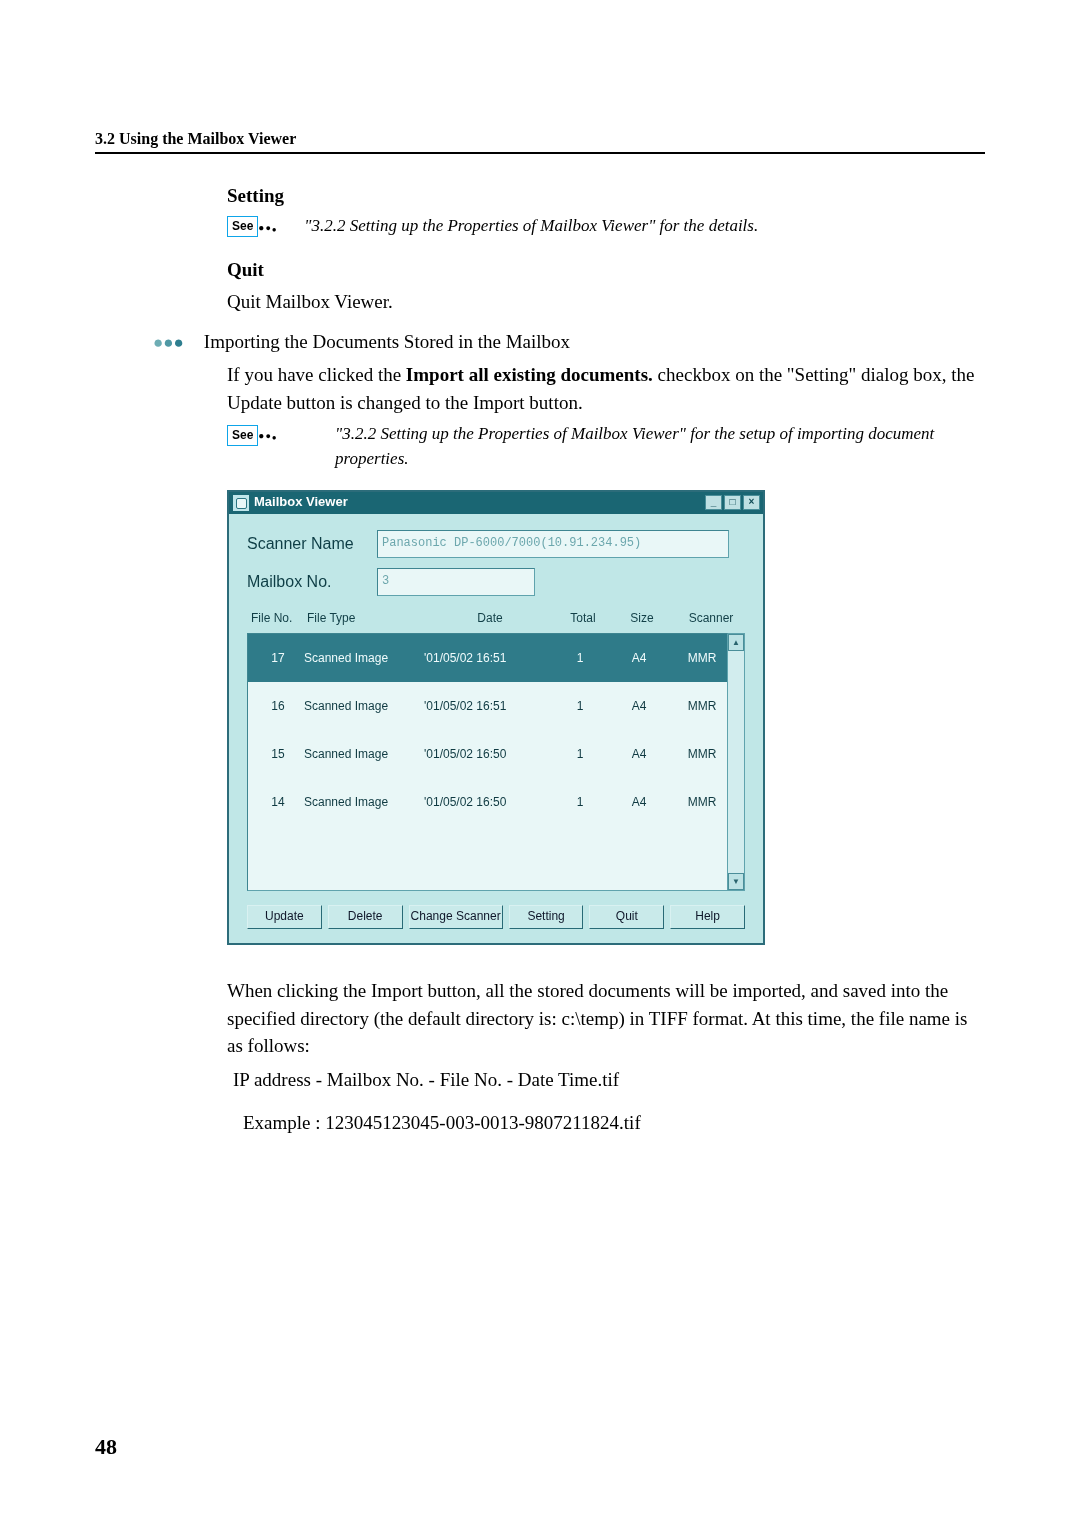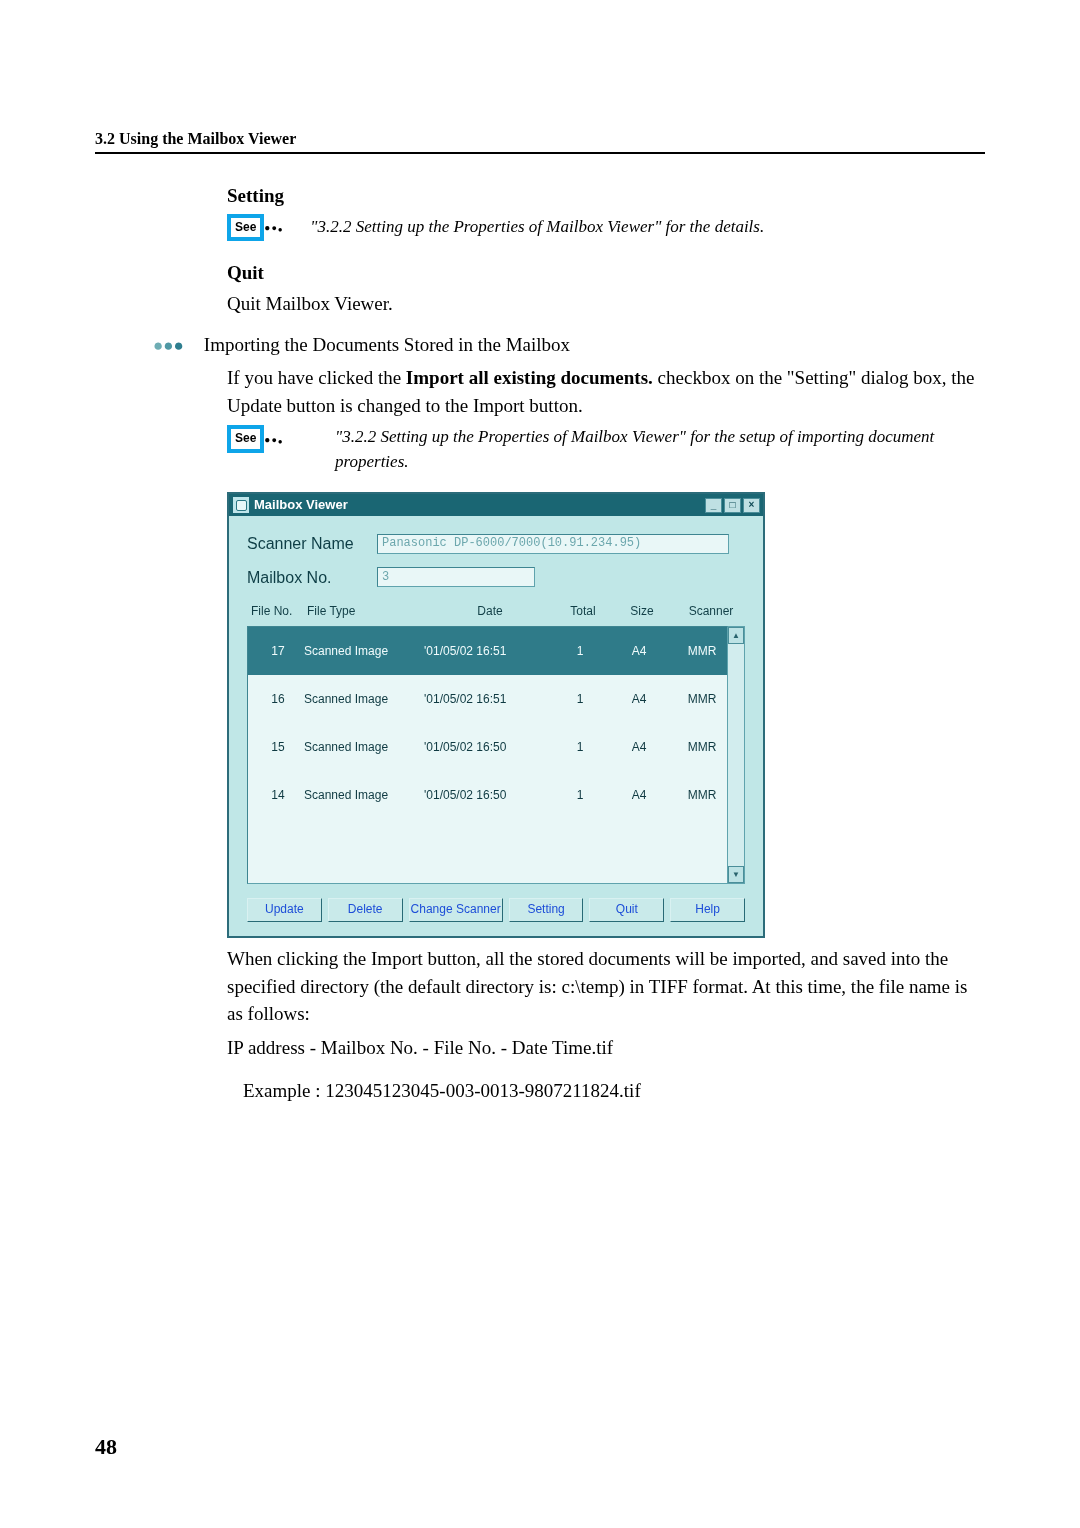--- a/index.html
+++ b/index.html
@@ -36,21 +36,21 @@
   }
   .para {
     margin: 0 0 6px 0;
   }
   .see-line {
     margin: 4px 0 18px 0;
     font-size: 17px;
   }
   .see-box {
     display: inline-block;
-    border: 4px solid #0ea5e9;
+    border: 1px solid #0ea5e9;
     font-family: Arial, sans-serif;
     font-size: 12px;
     font-weight: bold;
     padding: 1px 4px;
     vertical-align: middle;
     font-style: normal;
   }
   .see-dots {
     font-style: normal;
     letter-spacing: 1px;
@@ -93,21 +93,21 @@
   .page-number {
     position: absolute;
     left: 95px;
     bottom: 68px;
     font-size: 22px;
     font-weight: bold;
   }
 
   
   .mbv-window {
-    margin: 14px 0 7px 0;
+    margin: 14px 0 32px 0;
     width: 538px;
     border: 2px solid #2c6c7a;
     font-family: "MS Sans Serif", Arial, sans-serif;
     font-size: 12px;
     background: #c0e7e7;
   }
   .mbv-titlebar {
     background: linear-gradient(180deg, #1a6673, #1a6673);
     color: #fff;
     display: flex;
@@ -145,21 +145,21 @@
     font-weight: bold;
     color: #0f4a55;
   }
   .mbv-body {
     padding: 16px 18px 14px 18px;
     background: #c0e7e7;
   }
   .mbv-row { display: flex; align-items: center; margin-bottom: 10px; }
   .mbv-lbl { width: 130px; font-size: 16px; color: #0e3e46; }
   .mbv-input {
-    height: 20px;
+    height: 28px;
     background: #e9f7f7;
     border: 1px solid #5fa3ad;
     border-top-color: #3e8591;
     border-left-color: #3e8591;
     font-family: "Courier New", monospace;
     font-size: 12px;
     color: #6ca7ad;
     padding: 1px 4px;
     display: flex;
     align-items: center;
@@ -230,21 +230,21 @@
   }
   .mbv-btn {
     width: 77px;
     height: 24px;
     background: #c9eaea;
     border: 1px solid #286a76;
     border-top-color: #d9f1f1;
     border-left-color: #d9f1f1;
     display: flex; align-items: center; justify-content: center;
     font-size: 12px;
-    color: #1d4ed8;
+    color: #0f172a;
   }
 </style>
 </head>
 <body>
 
 <div class="page">
 
   <div class="section-header">3.2  Using the Mailbox Viewer</div>
 
   <div class="content">
@@ -351,19 +351,19 @@
           <div class="mbv-btn">Delete</div>
           <div class="mbv-btn" style="width:97px">Change Scanner</div>
           <div class="mbv-btn">Setting</div>
           <div class="mbv-btn">Quit</div>
           <div class="mbv-btn">Help</div>
         </div>
       </div>
     </div>
 
     <p class="para">When clicking the Import button, all the stored documents will be imported, and saved into the specified directory (the default directory is: c:\temp) in TIFF format. At this time, the file name is as follows:</p>
-    <p class="para" style="margin:0">IP address - Mailbox No. - File No. - Date Time.tif</p>
+    <p class="para" style="margin:6px">IP address - Mailbox No. - File No. - Date Time.tif</p>
     <p class="para" style="margin:16px">Example : 123045123045-003-0013-9807211824.tif</p>
   </div>
 
 </div>
 
 <div class="page-number">48</div>
 
 </body></html>

